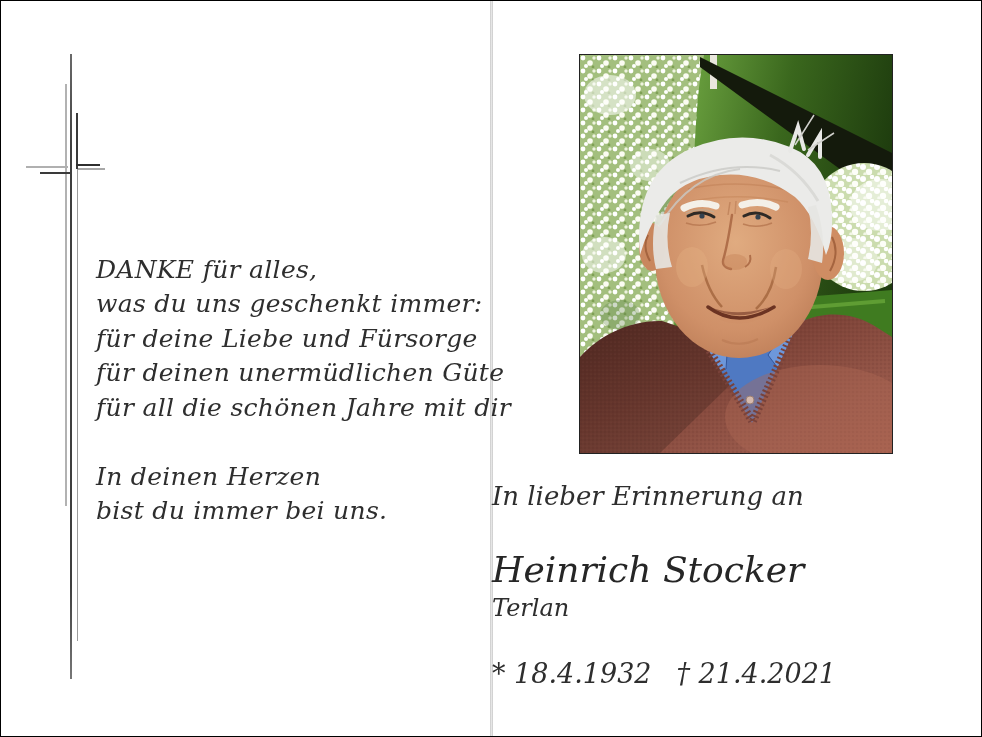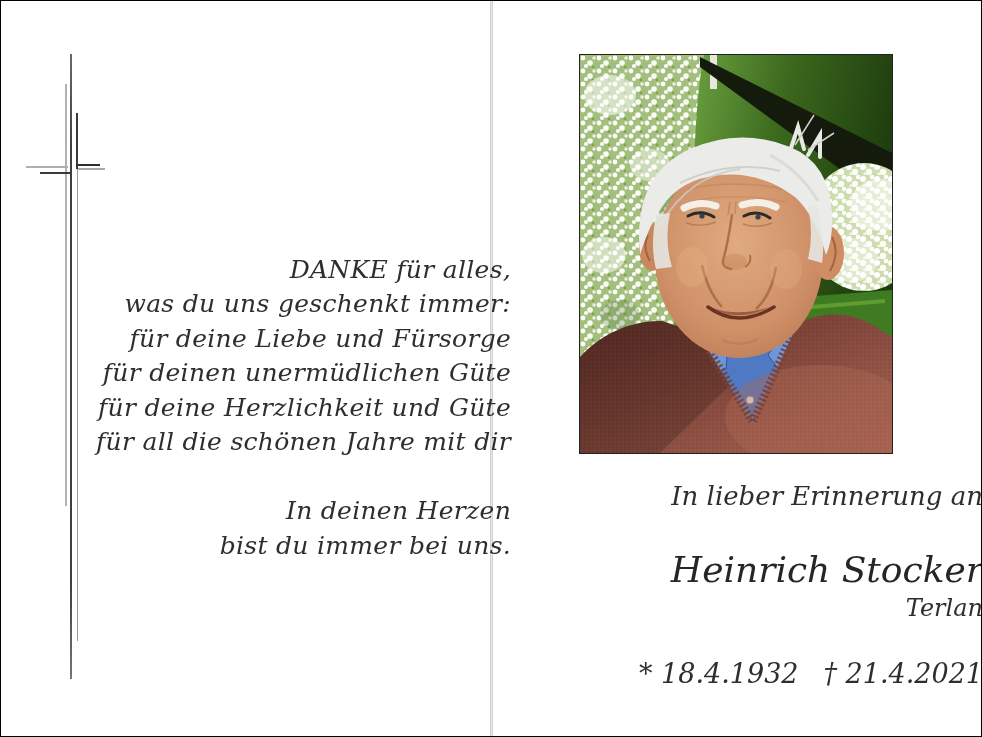--- a/index.html
+++ b/index.html
@@ -25,30 +25,30 @@
   .cv-darkR  {left:75px; top:112px; width:2px; height:56px;  background:#3a3a3a;}
   .cv-grayR  {left:76px; top:168px; width:1px; height:472px; background:#9c9c9c;}
   .ch-grayL  {left:25px; top:165px; width:42px; height:2px;  background:#b0b0b0;}
   .ch-darkL  {left:39px; top:171px; width:30px; height:2px;  background:#3a3a3a;}
   .ch-darkR  {left:75px; top:163px; width:24px; height:2px;  background:#2e2e2e;}
   .ch-grayR  {left:77px; top:167px; width:27px; height:2px;  background:#a8a8a8;}
   
   .poem{
     position:absolute;left:95px;top:252px;
     font-style:italic;font-size:25px;line-height:34.4px;
-    letter-spacing:0.3px;color:#2e2e2e;white-space:nowrap;text-align:right;
+    letter-spacing:0.3px;color:#2e2e2e;white-space:nowrap;
   }
   .poem-gap{height:35px;}
   
   .photo{
     position:absolute;left:578px;top:53px;width:312px;height:398px;
     box-sizing:content-box;border:1px solid #222;overflow:hidden;background:#6a9c40;
   }
   .photo svg{display:block;width:100%;height:100%;}
-  .rp-text{position:absolute;left:491px;width:491px;text-align:right;font-style:italic;white-space:nowrap;}
+  .rp-text{position:absolute;left:491px;width:491px;text-align:left;font-style:italic;white-space:nowrap;}
   .memorial-line{top:480px;font-size:26px;line-height:30px;color:#2e2e2e;}
   .name{top:543px;font-size:36px;line-height:52px;color:#262626;}
   .place{top:593px;font-size:24px;line-height:28px;color:#2e2e2e;}
   .dates{top:658px;font-size:27px;line-height:30px;color:#2e2e2e;}
   .dates .birth{margin-right:25px;}
 </style>
 </head>
 <body>
 
 <div class="card">
@@ -65,21 +65,20 @@
       <div class="cross-line ch-darkL"></div>
       <div class="cross-line ch-darkR"></div>
       <div class="cross-line ch-grayR"></div>
     </div>
 
     <div class="poem">
       <div class="poem-line">DANKE für alles,</div>
       <div class="poem-line">was du uns geschenkt immer:</div>
       <div class="poem-line">für deine Liebe und Fürsorge</div>
       <div class="poem-line">für deinen unermüdlichen Güte</div>
-      <div class="poem-line">für deine Herzlichkeit und Güte</div>
       <div class="poem-line">für all die schönen Jahre mit dir</div>
       <div class="poem-gap"></div>
       <div class="poem-line">In deinen Herzen</div>
       <div class="poem-line">bist du immer bei uns.</div>
     </div>
   </div>
 
   <div>
 
     <div class="photo">

